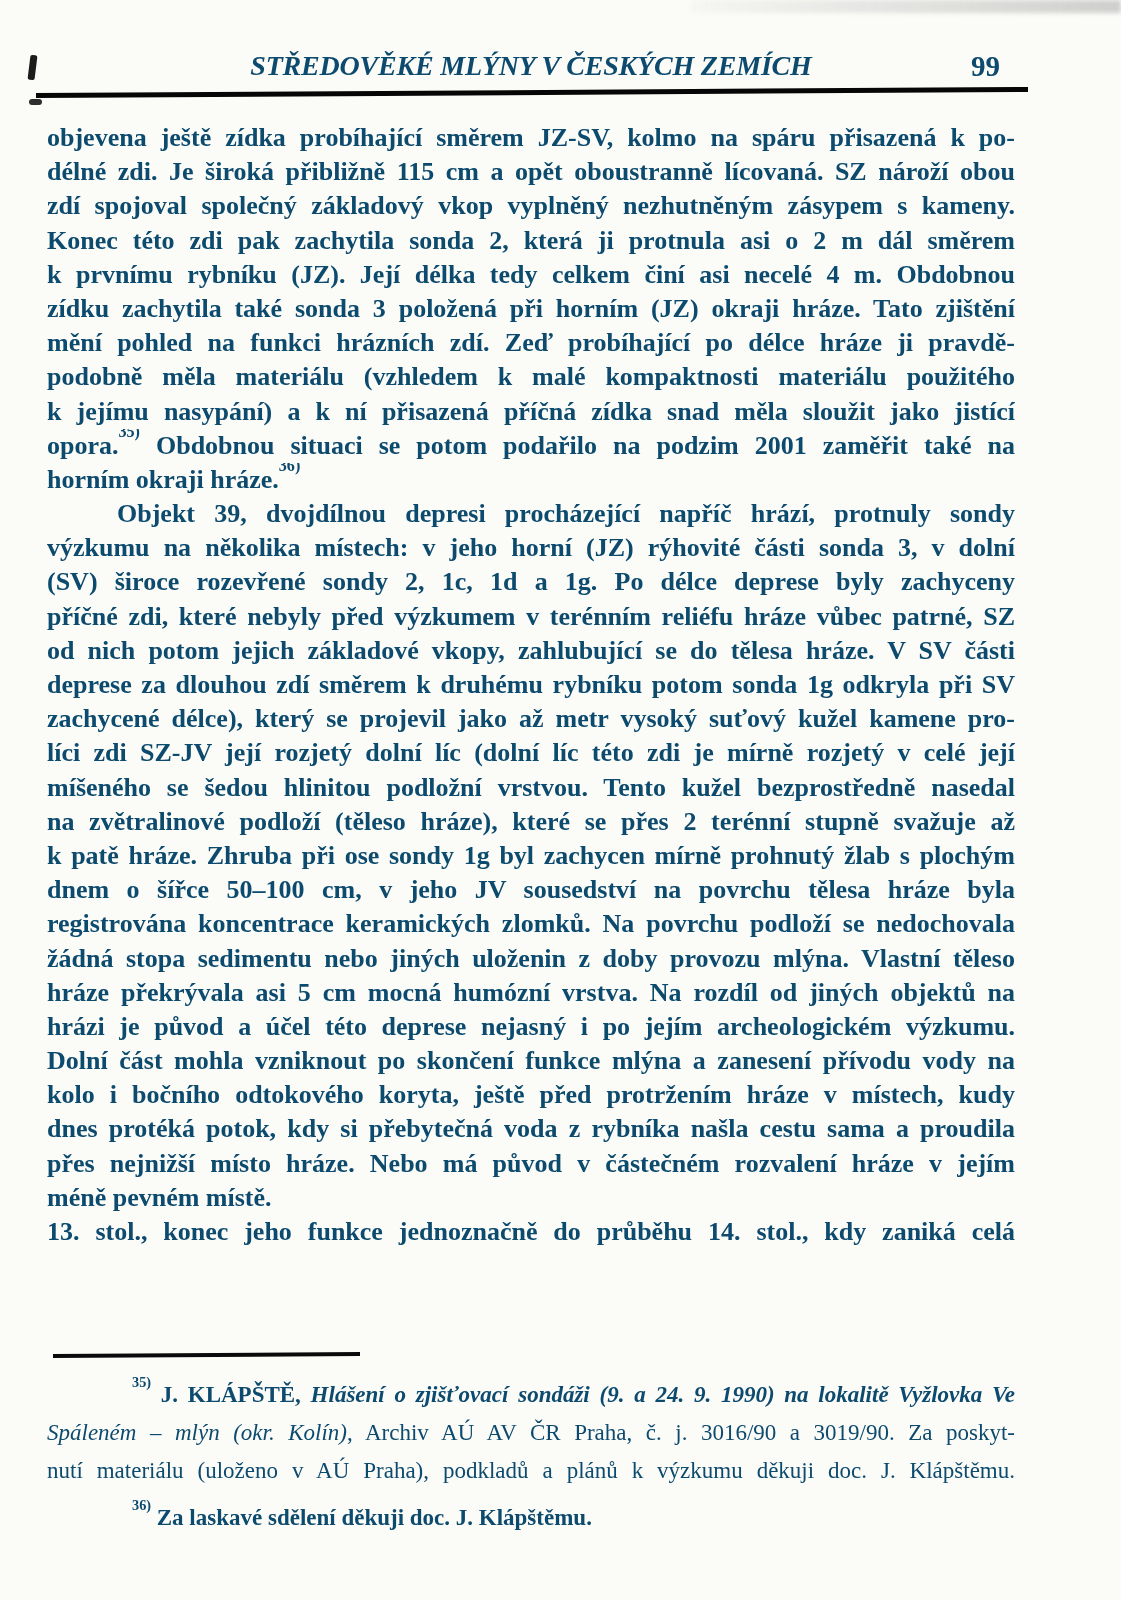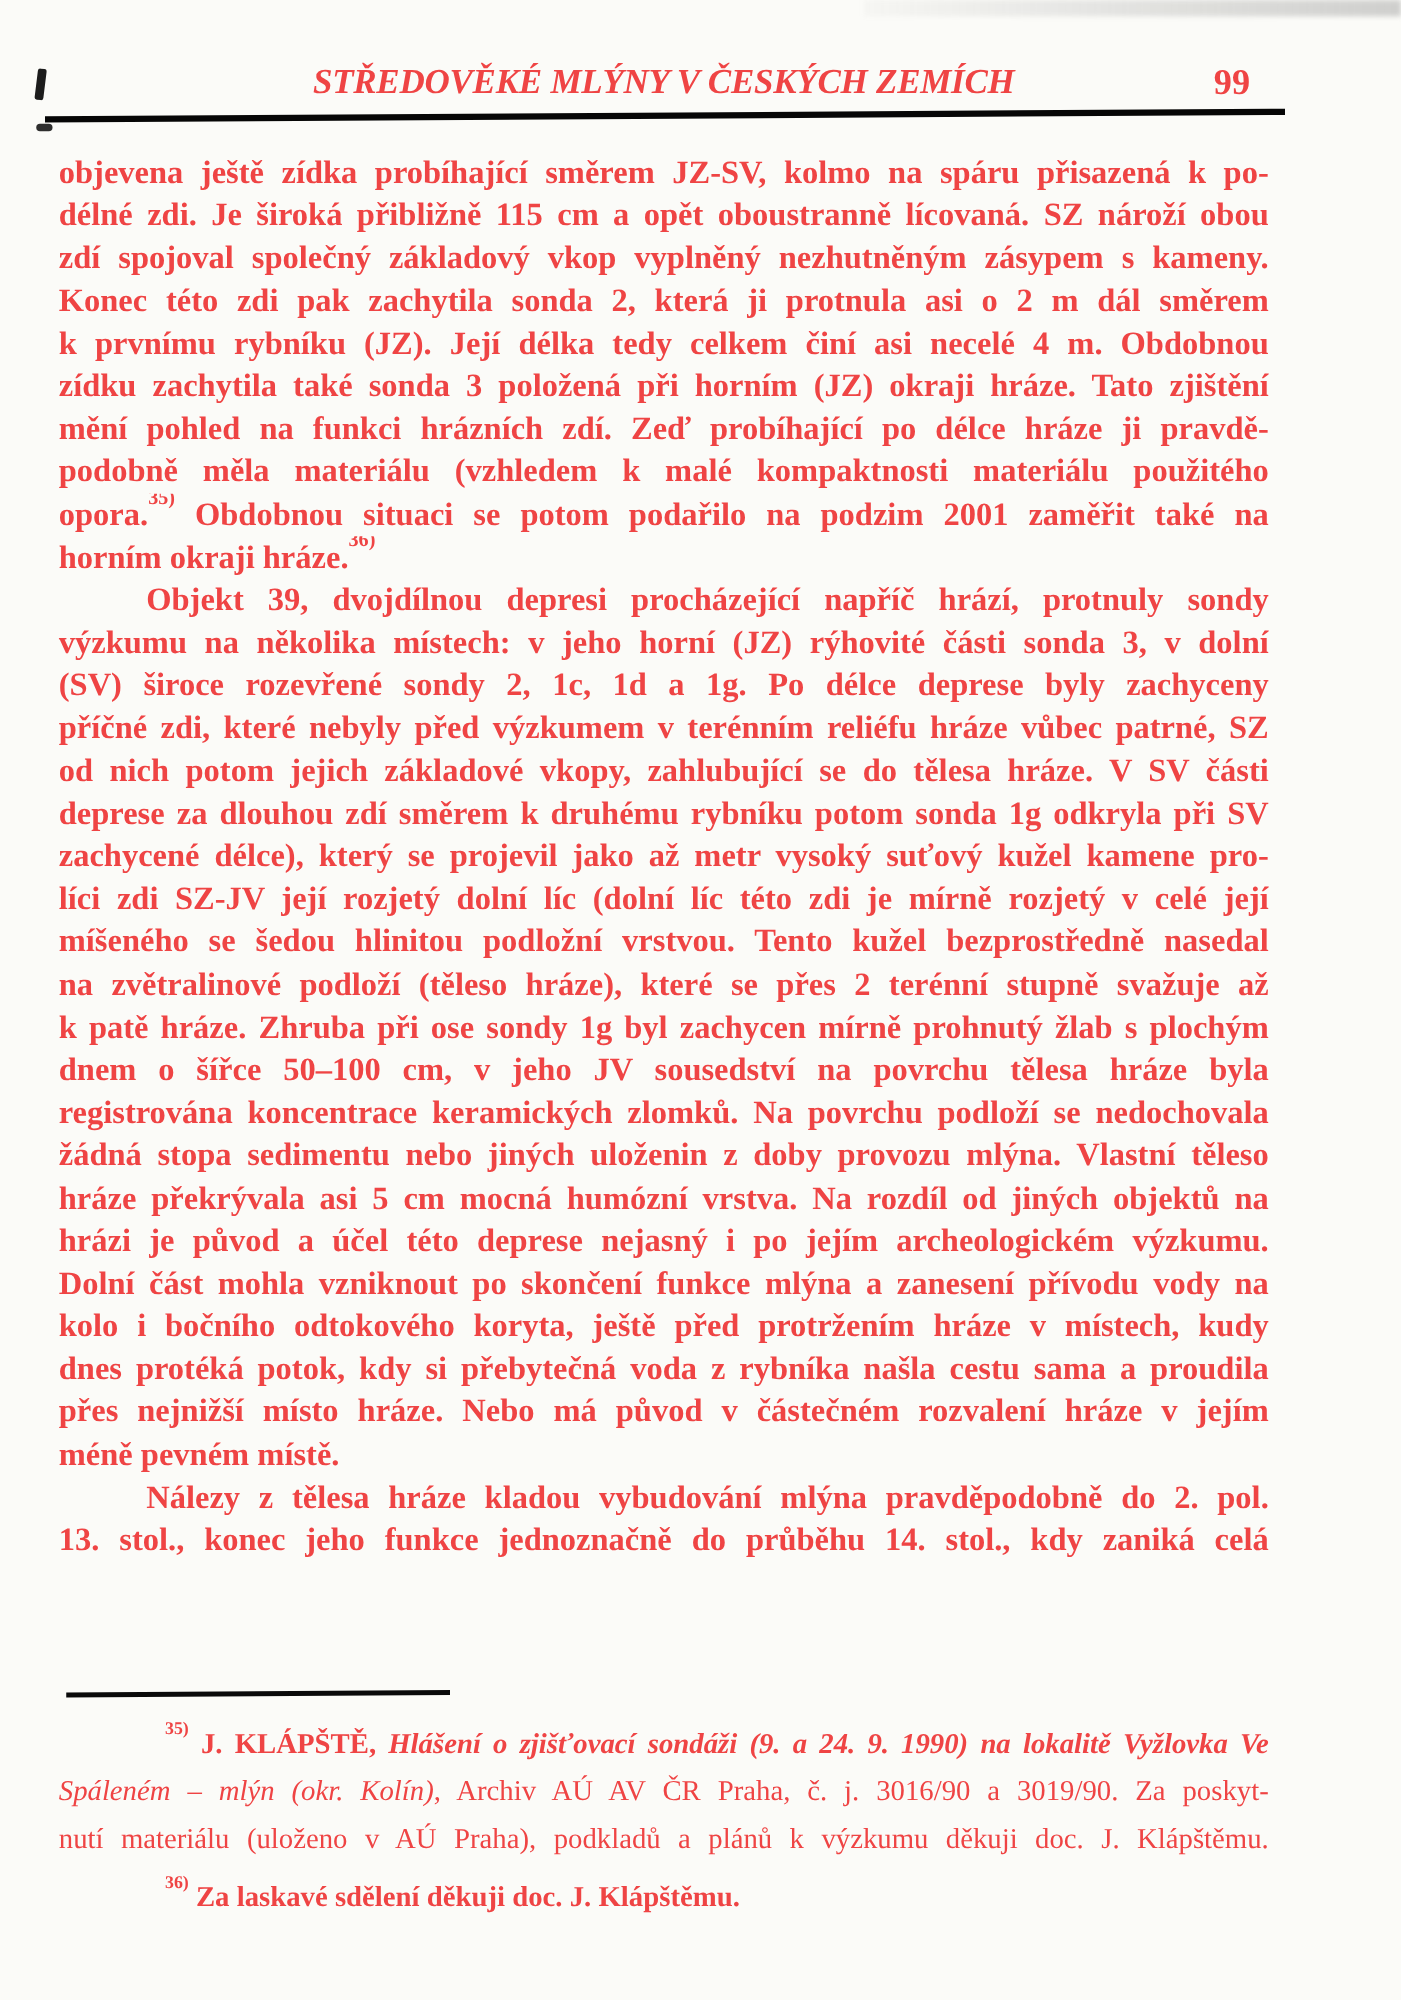--- a/index.html
+++ b/index.html
@@ -1,21 +1,21 @@
 <!DOCTYPE html>
 <html lang="cs"><head>
 <meta charset="utf-8">
 <style>
   html,body{margin:0;padding:0;background:#e8e8e6;}
   .page{
     position:relative;
     width:1121px;height:1600px;
     margin:0 auto;
     background:#fbfbf8;
-    color:#ef4444;
+    color:#0c4a6e;
     font-family:"Liberation Serif","DejaVu Serif",serif;
     overflow:hidden;
   }
   
   .header{
     position:absolute;top:50px;left:47px;width:968px;
     text-align:center;
     font-style:italic;font-weight:700;font-size:28px;
     letter-spacing:-0.2px;
     white-space:nowrap;
@@ -95,20 +95,21 @@
 
   <div class="body" id="body">
       <div class="line">objevena ještě zídka probíhající směrem JZ-SV, kolmo na spáru přisazená k po-</div>
       <div class="line">délné zdi. Je široká přibližně 115 cm a opět oboustranně lícovaná. SZ nároží obou</div>
       <div class="line">zdí spojoval společný základový vkop vyplněný nezhutněným zásypem s kameny.</div>
       <div class="line">Konec této zdi pak zachytila sonda 2, která ji protnula asi o 2 m dál směrem</div>
       <div class="line">k prvnímu rybníku (JZ). Její délka tedy celkem činí asi necelé 4 m. Obdobnou</div>
       <div class="line">zídku zachytila také sonda 3 položená při horním (JZ) okraji hráze. Tato zjištění</div>
       <div class="line">mění pohled na funkci hrázních zdí. Zeď probíhající po délce hráze ji pravdě-</div>
       <div class="line">podobně měla materiálu (vzhledem k malé kompaktnosti materiálu použitého</div>
+      <div class="line">k jejímu nasypání) a k ní přisazená příčná zídka snad měla sloužit jako jistící</div>
       <div class="line">opora.<sup class="fnref">35)</sup> Obdobnou situaci se potom podařilo na podzim 2001 zaměřit také na</div>
       <div class="line last">horním okraji hráze.<sup class="fnref">36)</sup></div>
       <div class="line ind">Objekt 39, dvojdílnou depresi procházející napříč hrází, protnuly sondy</div>
       <div class="line">výzkumu na několika místech: v jeho horní (JZ) rýhovité části sonda 3, v dolní</div>
       <div class="line">(SV) široce rozevřené sondy 2, 1c, 1d a 1g. Po délce deprese byly zachyceny</div>
       <div class="line">příčné zdi, které nebyly před výzkumem v terénním reliéfu hráze vůbec patrné, SZ</div>
       <div class="line">od nich potom jejich základové vkopy, zahlubující se do tělesa hráze. V SV části</div>
       <div class="line">deprese za dlouhou zdí směrem k druhému rybníku potom sonda 1g odkryla při SV</div>
       <div class="line">zachycené délce), který se projevil jako až metr vysoký suťový kužel kamene pro-</div>
       <div class="line">líci zdi SZ-JV její rozjetý dolní líc (dolní líc této zdi je mírně rozjetý v celé její</div>
@@ -118,21 +119,20 @@
       <div class="line">dnem o šířce 50–100 cm, v jeho JV sousedství na povrchu tělesa hráze byla</div>
       <div class="line">registrována koncentrace keramických zlomků. Na povrchu podloží se nedochovala</div>
       <div class="line">žádná stopa sedimentu nebo jiných uloženin z doby provozu mlýna. Vlastní těleso</div>
       <div class="line">hráze překrývala asi 5 cm mocná humózní vrstva. Na rozdíl od jiných objektů na</div>
       <div class="line">hrázi je původ a účel této deprese nejasný i po jejím archeologickém výzkumu.</div>
       <div class="line">Dolní část mohla vzniknout po skončení funkce mlýna a zanesení přívodu vody na</div>
       <div class="line">kolo i bočního odtokového koryta, ještě před protržením hráze v místech, kudy</div>
       <div class="line">dnes protéká potok, kdy si přebytečná voda z rybníka našla cestu sama a proudila</div>
       <div class="line">přes nejnižší místo hráze. Nebo má původ v částečném rozvalení hráze v jejím</div>
       <div class="line last">méně pevném místě.</div>
-      <div class="line ind">Nálezy z tělesa hráze kladou vybudování mlýna pravděpodobně do 2. pol.</div>
       <div class="line">13. stol., konec jeho funkce jednoznačně do průběhu 14. stol., kdy zaniká celá</div>
     </div>
 
   <div class="fn-rule"></div>
   <div class="footnotes" id="footnotes">
       <div class="fn">
         <div class="fn-line ind-fn"><sup class="fnref">35)</sup> J. KLÁPŠTĚ, <i>Hlášení o zjišťovací sondáži (9. a 24. 9. 1990) na lokalitě Vyžlovka Ve</i></div>
         <div class="fn-line"><i>Spáleném – mlýn (okr. Kolín)</i>, Archiv AÚ AV ČR Praha, č. j. 3016/90 a 3019/90. Za poskyt-</div>
         <div class="fn-line">nutí materiálu (uloženo v AÚ Praha), podkladů a plánů k výzkumu děkuji doc. J. Klápštěmu.</div>
       </div>

